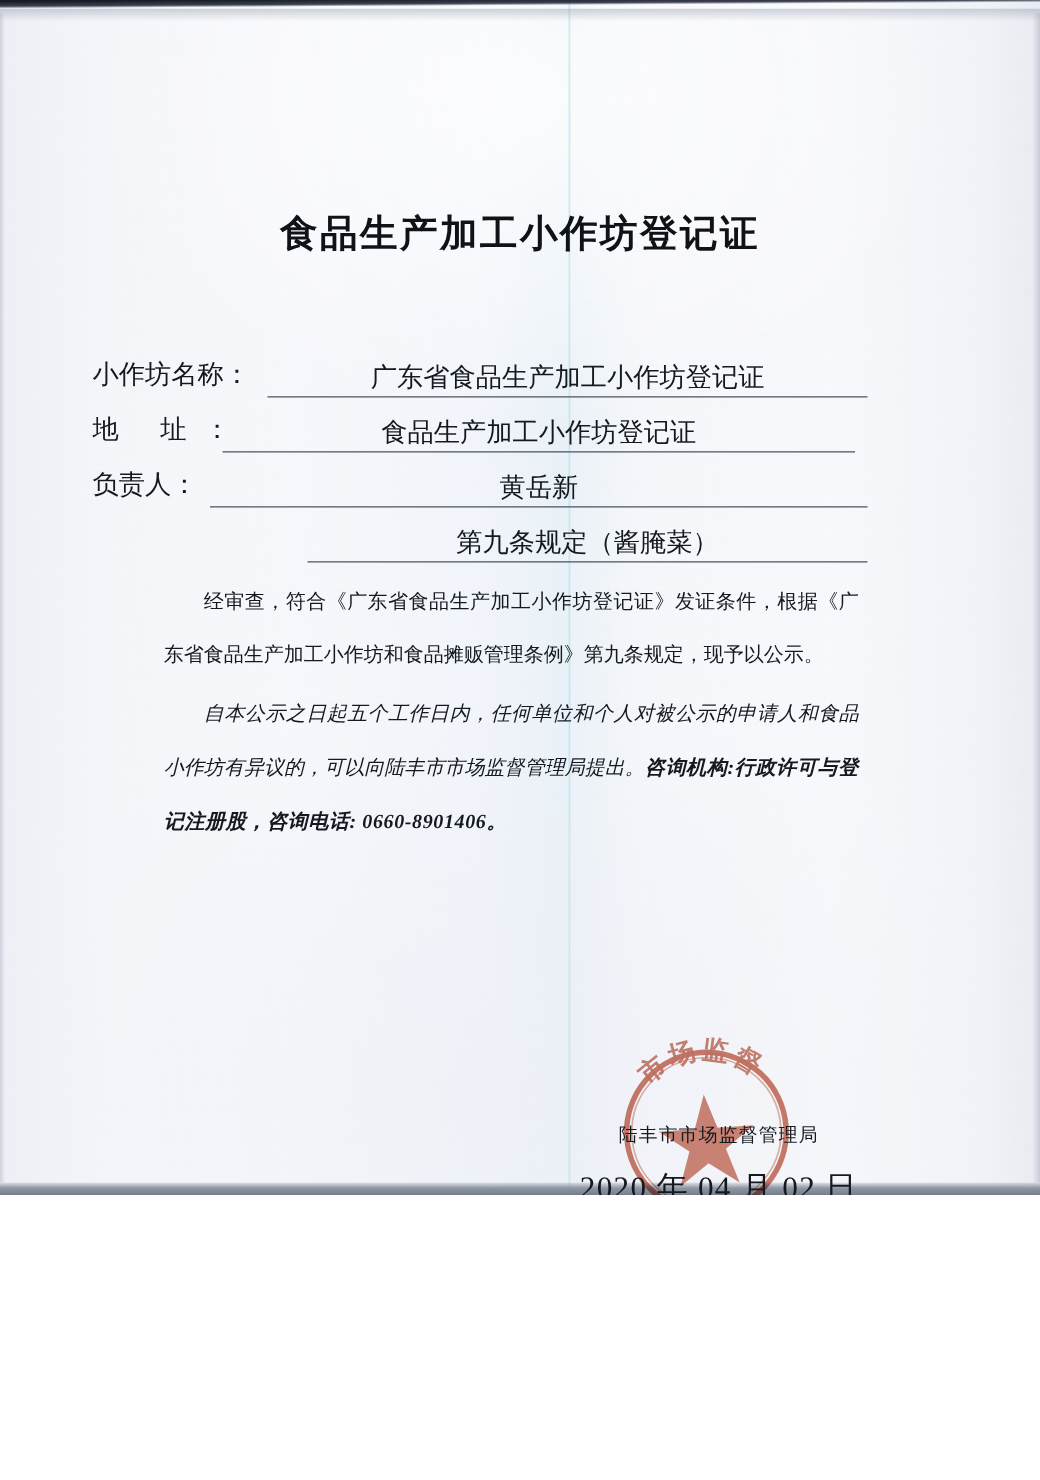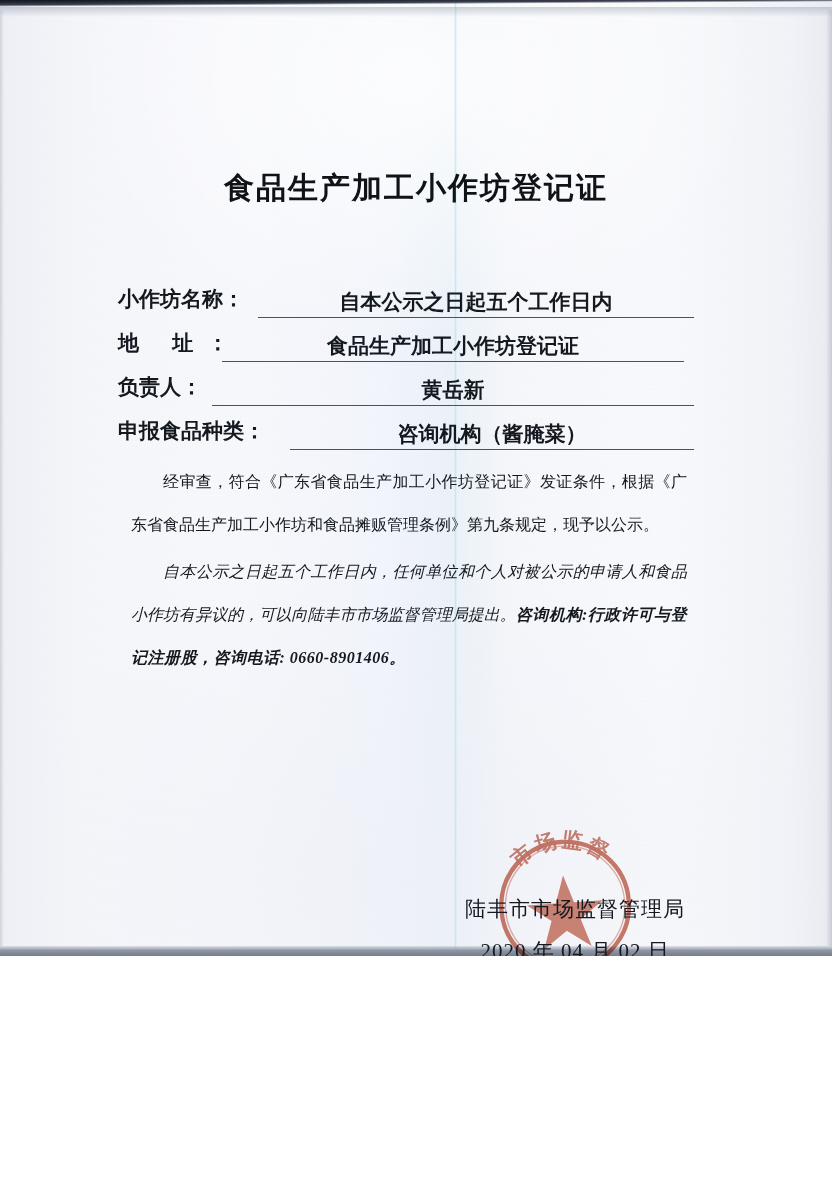--- a/index.html
+++ b/index.html
@@ -136,23 +136,22 @@
   
   .form-area {
     position: absolute;
     top: 282px;
     left: 0;
     width: 832px;
   }
   .form-row {
     position: relative;
     height: 44px;
-    margin-left: 118px;
+    margin-left: 74px;
     margin-right: 138px;
-    font-weight: bold;
   }
   .form-label {
     position: absolute;
     left: 0;
     top: 2px;
     font-size: 21px;
     line-height: 30px;
     white-space: nowrap;
     color: #14181f;
   }
@@ -207,27 +206,27 @@
   
   .sign-block {
     position: absolute;
     top: 892px;
     left: 430px;
     width: 290px;
     text-align: center;
     z-index: 3;
   }
   .sign-org {
-    font-size: 21px;
+    font-size: 15px;
     line-height: 34px;
     letter-spacing: 1px;
     color: #14181f;
   }
   .sign-date {
-    font-size: 21px;
+    font-size: 25px;
     line-height: 34px;
     letter-spacing: 1px;
     margin-top: 8px;
     color: #14181f;
   }
 
   
   .seal {
     position: absolute;
     left: 481px;
@@ -260,39 +259,38 @@
   <div class="content">
 
     <div class="title-block">
       <div class="title-main">食品生产加工小作坊登记证</div>
     </div>
 
     <div class="form-area">
 
       <div class="form-row row-name">
         <span class="form-label">小作坊名称：</span>
-        <span class="form-value">自本公示之日起五个工作日内</span>
+        <span class="form-value">广东省食品生产加工小作坊登记证</span>
         <span class="form-line"></span>
       </div>
 
       <div class="form-row row-addr">
         <span class="form-label spaced">地  址：</span>
         <span class="form-value">食品生产加工小作坊登记证</span>
         <span class="form-line"></span>
       </div>
 
       <div class="form-row row-head">
         <span class="form-label">负责人：</span>
         <span class="form-value">黄岳新</span>
         <span class="form-line"></span>
       </div>
 
       <div class="form-row row-cat">
-        <span class="form-label">申报食品种类：</span>
-        <span class="form-value">咨询机构（酱腌菜）</span>
+        <span class="form-value">第九条规定（酱腌菜）</span>
         <span class="form-line"></span>
       </div>
 
     </div>
 
     <div class="body-area">
       <p class="para">经审查，符合《广东省食品生产加工小作坊登记证》发证条件，根据《广东省食品生产加工小作坊和食品摊贩管理条例》第九条规定，现予以公示。</p>
       <p class="para tight"><span>自本公示之日起五个工作日内，任何单位和个人对被公示的申请人和食品小作坊有异议的，可以向陆丰市市场监督管理局提出。</span><b>咨询机构:行政许可与登记注册股，咨询电话: 0660-8901406。</b></p>
     </div>
 

